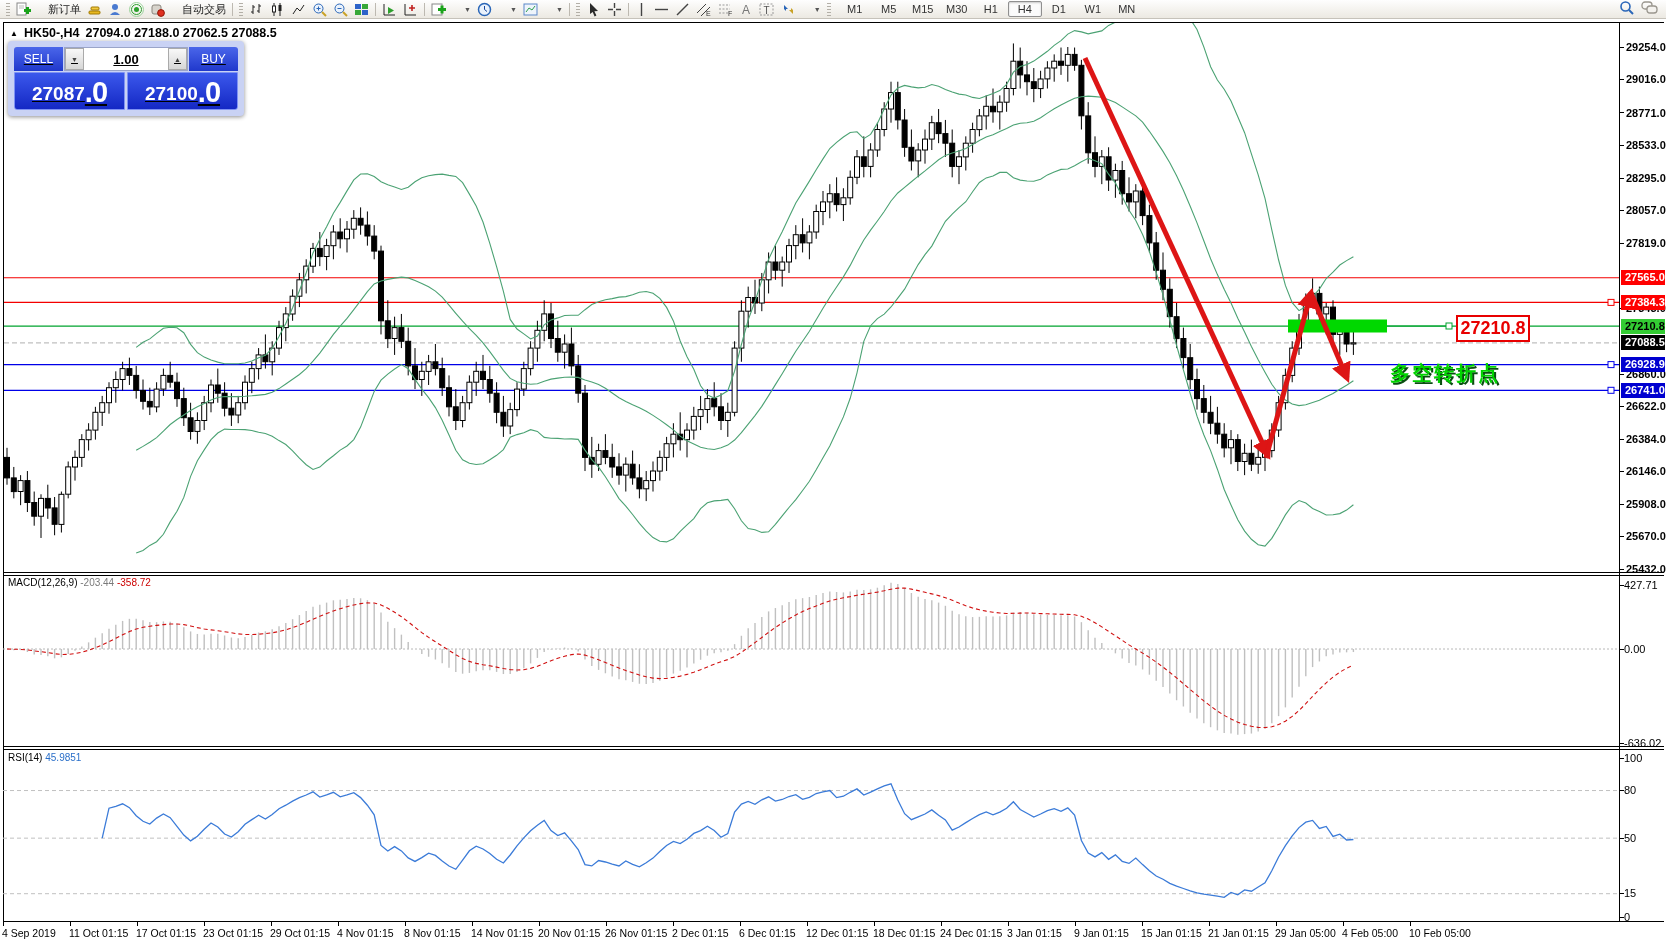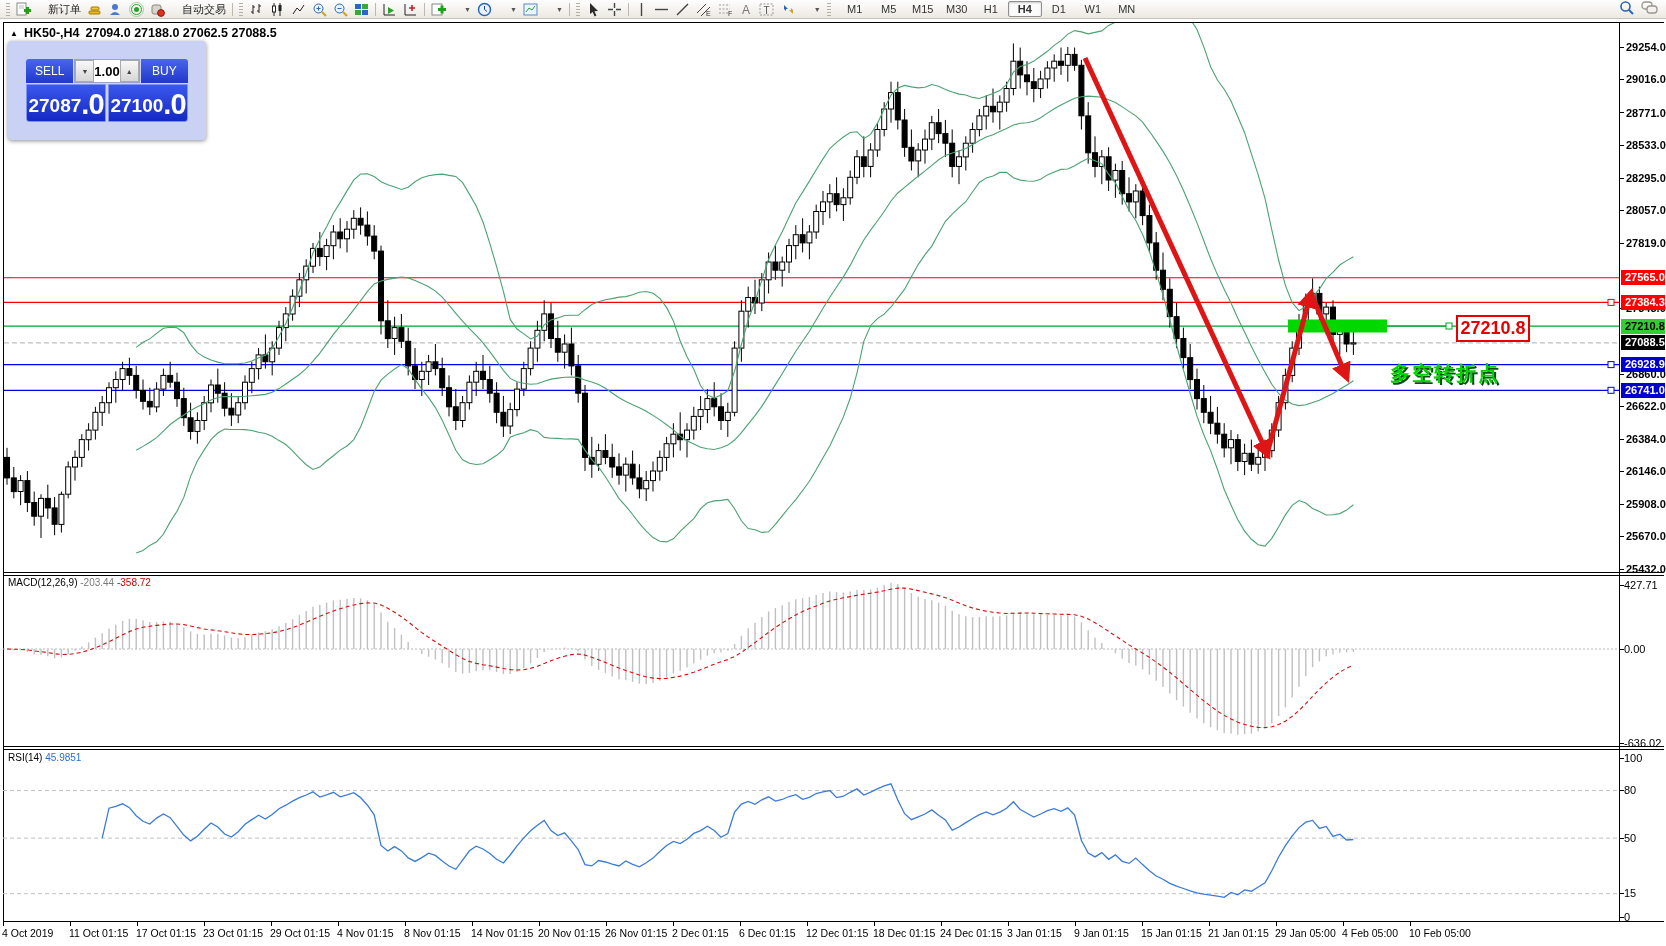--- a/index.html
+++ b/index.html
@@ -9,28 +9,28 @@
   .toolbar{position:absolute;top:0;left:0;width:1666px;height:19px;z-index:30;
     background:linear-gradient(#fefefe,#ece9e2);border-bottom:1px solid #c6c2ba;
     display:flex;align-items:center;padding:0 3px;box-sizing:border-box;font-size:11px;color:#222;}
   .tb-btn{height:17px;display:flex;align-items:center;gap:17px;padding:0 3px;border-radius:2px;cursor:default;white-space:nowrap;}
   .tb-btn svg{display:block}
   .tb-sep{width:1px;height:13px;background:#bdb9b1;margin:0 3px;}
   .grip{width:4px;height:13px;margin:0 3px;background:repeating-linear-gradient(#b3afa7 0 1px,transparent 1px 3px);}
   .caret{font-size:7px;color:#555;margin-left:1px;}
   .tf-group{display:flex;align-items:flex-end;margin-left:4px;}
   .tf-btn{min-width:24px;text-align:center;padding:1px 4px;border:1px solid transparent;border-radius:2px;color:#333;}
-  .tf-btn.active{background:#fbfbfb;border:1px solid #8f8f8f;box-shadow:inset 0 1px 2px rgba(0,0,0,.2);font-weight:bold;}
+  .tf-btn.active{background:#fbfbfb;border:1px solid #8f8f8f;box-shadow:inset 0 1px 2px rgba(0,0,0,.2);}
   .tb-right{margin-left:auto;display:flex;align-items:center;gap:6px;padding-right:4px;}
   
   .chart-header{position:absolute;left:10px;top:26px;z-index:20;font-size:12.5px;font-weight:700;color:#000;display:flex;gap:6px;align-items:center;}
   .collapse-tri{font-size:8px;}
   
-  .trade{position:absolute;left:8px;top:41px;width:198px;z-index:25;border-radius:4px;
-    box-shadow:0 1px 4px rgba(0,0,0,.45);background:#c9d2f4;padding:18px;box-sizing:border-box;}
+  .trade{position:absolute;left:8px;top:41px;width:236px;z-index:25;border-radius:4px;
+    box-shadow:0 1px 4px rgba(0,0,0,.45);background:#c9d2f4;padding:6px;box-sizing:border-box;text-decoration:underline;}
   .trade-row1{display:flex;height:24px;gap:1px;}
   .trade-sell,.trade-buy{width:49px;background:linear-gradient(#4a66ea,#2038cc);color:#fff;font-size:12px;
     display:flex;align-items:center;justify-content:center;}
   .trade-sell{border-radius:3px 0 0 0;}
   .trade-buy{border-radius:0 3px 0 0;}
   .vol-box{flex:1;display:flex;background:#fff;border:1px solid #9aa4c8;box-sizing:border-box;}
   .vol-btn{width:17px;background:linear-gradient(#f8f8f8,#d6d6d6);border:1px solid #aaa;font-size:7px;color:#444;
     display:flex;align-items:center;justify-content:center;}
   .vol-val{flex:1;display:flex;align-items:center;justify-content:center;font-size:13px;font-weight:700;color:#000;}
   .trade-row2{display:flex;height:38px;gap:2px;margin-top:1px;}
@@ -1033,21 +1033,21 @@
     <div class="pl" style="top:357.1px;background:#0000d0;color:#ffffff">26928.9</div>
     <div class="pl" style="top:382.8px;background:#0000d0;color:#ffffff">26741.0</div>
     <div class="it" style="top:579.2px">427.71</div>
     <div class="it" style="top:642.5px">0.00</div>
     <div class="it" style="top:736.6px">-636.02</div>
     <div class="it" style="top:752.3px">100</div>
     <div class="it" style="top:784.0px">80</div>
     <div class="it" style="top:831.6px">50</div>
     <div class="it" style="top:887.2px">15</div>
     <div class="it" style="top:911.0px">0</div>
-    <div class="tl" style="left:2px">4 Oct 2019</div>
+    <div class="tl" style="left:2px">4 Sep 2019</div>
     <div class="tl" style="left:69px">11 Oct 01:15</div>
     <div class="tl" style="left:136px">17 Oct 01:15</div>
     <div class="tl" style="left:203px">23 Oct 01:15</div>
     <div class="tl" style="left:270px">29 Oct 01:15</div>
     <div class="tl" style="left:337px">4 Nov 01:15</div>
     <div class="tl" style="left:404px">8 Nov 01:15</div>
     <div class="tl" style="left:471px">14 Nov 01:15</div>
     <div class="tl" style="left:538px">20 Nov 01:15</div>
     <div class="tl" style="left:605px">26 Nov 01:15</div>
     <div class="tl" style="left:672px">2 Dec 01:15</div>

